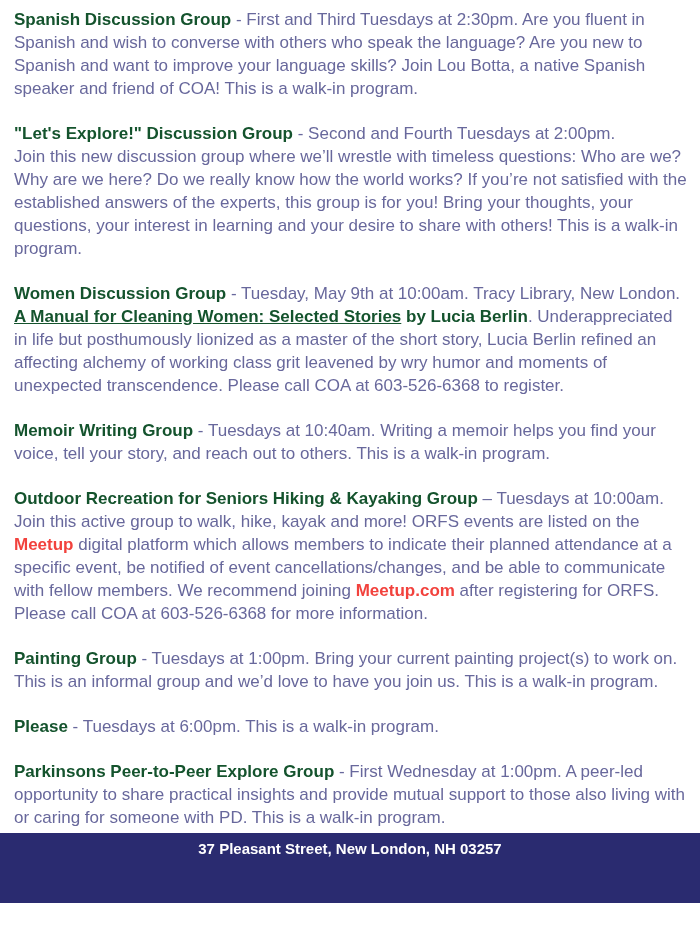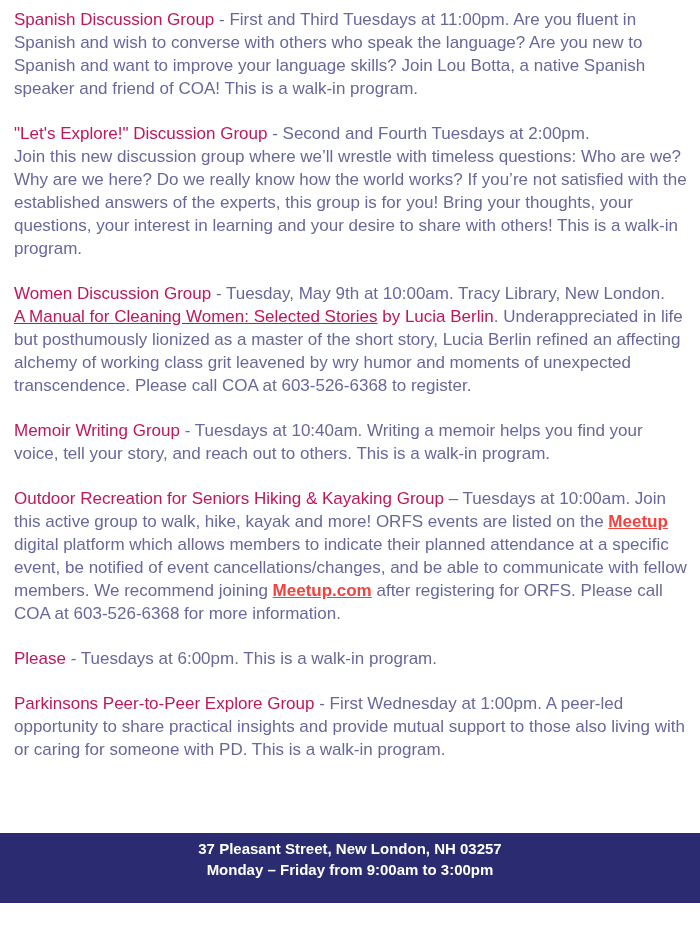--- a/index.html
+++ b/index.html
@@ -21,30 +21,29 @@
     left: 14px;
     width: 676px;
     font-size: 17px;
     line-height: 23px;
     color: #68689c;
   }
   .entry {
     margin: 0 0 22px 0;
   }
   .title {
-    color: #be185d;
-    font-weight: 400;
+    color: #14532d;
+    font-weight: 700;
   }
   .underline {
     text-decoration: underline;
   }
   .accent {
     color: #f2423d;
     font-weight: 700;
-    text-decoration: underline;
   }
   .footer {
     position: absolute;
     left: 0;
     top: 833px;
     width: 700px;
     height: 70px;
     box-sizing: border-box;
     padding-top: 5px;
     background: #2a2b70;
@@ -58,49 +57,51 @@
     margin-left: 18px;
   }
 </style>
 </head>
 <body>
 
 <div class="page">
   <main class="content">
 
     <p class="entry">
-      <strong class="title">Spanish Discussion Group</strong><span> - First and Third Tuesdays at 11:00pm. Are you fluent in Spanish and wish to converse with others who speak the language? Are you new to Spanish and want to improve your language skills? Join Lou Botta, a native Spanish speaker and friend of COA! This is a walk-in program.</span>
+      <strong class="title">Spanish Discussion Group</strong><span> - First and Third Tuesdays at 2:30pm. Are you fluent in Spanish and wish to converse with others who speak the language? Are you new to Spanish and want to improve your language skills? Join Lou Botta, a native Spanish speaker and friend of COA! This is a walk-in program.</span>
     </p>
 
     <p class="entry">
       <strong class="title">"Let's Explore!" Discussion Group</strong><span> - Second and Fourth Tuesdays at 2:00pm.</span><br>
       <span>Join this new discussion group where we’ll wrestle with timeless questions: Who are we? Why are we here? Do we really know how the world works? If you’re not satisfied with the established answers of the experts, this group is for you! Bring your thoughts, your questions, your interest in learning and your desire to share with others! This is a walk-in program.</span>
     </p>
 
     <p class="entry">
       <strong class="title">Women Discussion Group</strong><span> - Tuesday, May 9th at 10:00am. Tracy Library, New London.</span><br>
       <strong class="title underline">A Manual for Cleaning Women: Selected Stories</strong><strong class="title"> by Lucia Berlin</strong><span>. Underappreciated in life but posthumously lionized as a master of the short story, Lucia Berlin refined an affecting alchemy of working class grit leavened by wry humor and moments of unexpected transcendence. Please call COA at 603-526-6368 to register.</span>
     </p>
 
     <p class="entry">
       <strong class="title">Memoir Writing Group</strong><span> - Tuesdays at 10:40am. Writing a memoir helps you find your voice, tell your story, and reach out to others. This is a walk-in program.</span>
     </p>
 
     <p class="entry">
       <strong class="title">Outdoor Recreation for Seniors Hiking &amp; Kayaking Group</strong><span> – Tuesdays at 10:00am. Join this active group to walk, hike, kayak and more! ORFS events are listed on the </span><span class="accent">Meetup</span><span> digital platform which allows members to indicate their planned attendance at a specific event, be notified of event cancellations/changes, and be able to communicate with fellow members. We recommend joining </span><span class="accent">Meetup.com</span><span> after registering for ORFS. Please call COA at 603-526-6368 for more information.</span>
     </p>
 
+    <p class="entry">
+      <strong class="title">Painting Group</strong><span> - Tuesdays at 1:00pm. Bring your current painting project(s) to work on. This is an informal group and we’d love to have you join us. This is a walk-in program.</span>
+    </p>
 
     <p class="entry">
       <strong class="title">Please</strong><span> - Tuesdays at 6:00pm. This is a walk-in program.</span>
     </p>
 
     <p class="entry">
       <strong class="title">Parkinsons Peer-to-Peer Explore Group</strong><span> - First Wednesday at 1:00pm. A peer-led opportunity to share practical insights and provide mutual support to those also living with or caring for someone with PD. This is a walk-in program.</span>
     </p>
 
   </main>
 
   <footer class="footer">
     <div>37 Pleasant Street, New London, NH 03257</div>
-    <div>Monday – Friday from 9:00am to 3:00pm</div>
   </footer>
 </div>
 
 </body></html>

